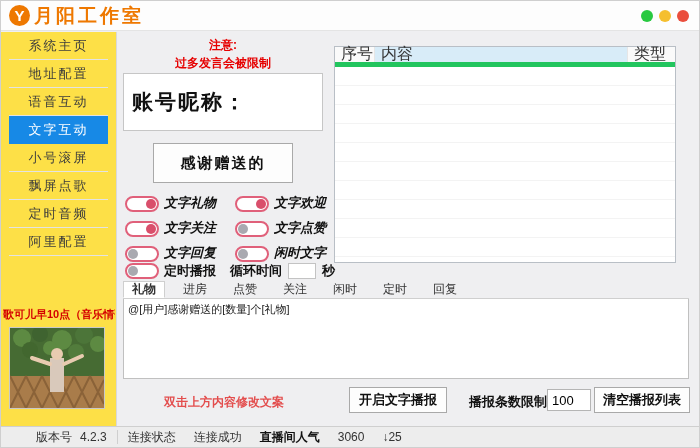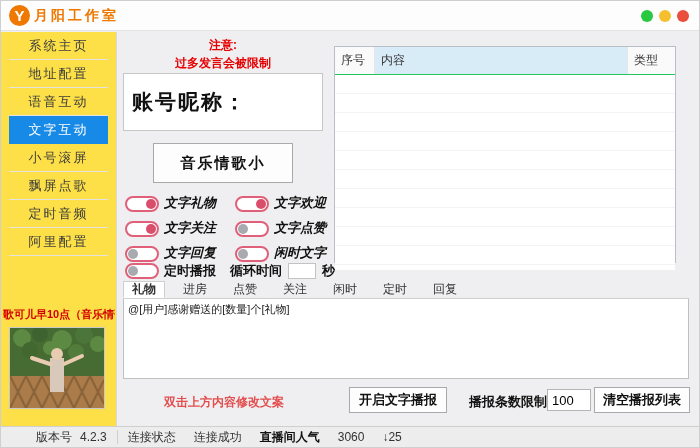--- a/index.html
+++ b/index.html
@@ -2,21 +2,21 @@
 <html><head>
 <meta charset="utf-8">
 <style>
   * { margin:0; padding:0; box-sizing:border-box; }
   html,body { width:700px; height:448px; font-family:"Liberation Sans", sans-serif; }
   .window { position:relative; width:700px; height:448px; background:#efeff1; overflow:hidden; border:1px solid #cfcfcf; }
 
   
   .titlebar { position:absolute; left:0; top:0; width:700px; height:30px; background:#fdfdfd; border-bottom:1px solid #e4e4e4; display:flex; align-items:center; }
   .app-icon { width:21px; height:21px; margin-left:8px; border-radius:50%; background:#ee7800; color:#fff; font-weight:bold; font-size:15px; display:flex; align-items:center; justify-content:center; }
-  .app-title { margin-left:4px; color:#ee7800; font-size:14px; font-weight:bold; letter-spacing:3px; }
+  .app-title { margin-left:4px; color:#ee7800; font-size:19px; font-weight:bold; letter-spacing:3px; }
   .traffic { position:absolute; top:9px; width:12px; height:12px; border-radius:50%; }
   .t-green { right:48px; background:#28c940; }
   .t-yellow { right:30px; background:#f5bf2f; }
   .t-red { right:12px; background:#ea4e3d; }
 
   
   .sidebar { position:absolute; left:0; top:31px; width:116px; height:395px; background:#fde047; border-right:1px solid #d9d9d9; }
   .side-item { height:28px; margin:0 8px; border-bottom:1px solid #e3e3e3; display:flex; align-items:center; justify-content:center; font-size:13px; color:#3c3c3c; letter-spacing:2px; cursor:pointer; }
   .side-item.on { background:#1789e6; color:#fff; font-weight:normal; border-bottom:1px solid #1789e6; }
 
@@ -39,21 +39,21 @@
   .toggle .knob { position:absolute; top:1px; left:1px; width:10px; height:10px; border-radius:50%; background:#a9a9b0; }
   .toggle.on .knob { left:auto; right:1px; background:#d94f6b; }
   .toggle-label { margin-left:5px; font-size:13px; font-weight:bold; color:#111; }
   .timer-row { position:absolute; left:124px; top:261px; display:flex; align-items:center; }
   .timer-label { margin-left:14px; font-size:13px; font-weight:bold; color:#111; }
   .timer-input { width:28px; height:16px; margin-left:6px; border:1px solid #c3c3c3; background:#fff; font-size:11px; padding:0 2px; }
   .timer-unit { margin-left:6px; font-size:13px; font-weight:bold; color:#111; }
 
   
   .btable { position:absolute; left:333px; top:45px; width:342px; height:217px; background:#fff; border:1px solid #b9bfc6; }
-  .btable-head { display:flex; height:28px; border-bottom:1px solid #22c55e; font-size:12px; color:#333; background:#fafafa; }
+  .btable-head { display:flex; height:20px; border-bottom:5px solid #22c55e; font-size:16px; color:#333; background:#fafafa; }
   .th { display:flex; align-items:center; padding-left:6px; border-right:1px solid #e6e6e6; }
   .th-idx { width:40px; }
   .th-content { width:253px; background:#d8ecf8; }
   .th-type { width:45px; border-right:none; }
   .btable-body { height:195px; background:repeating-linear-gradient(#ffffff 0 18px, #f3f3f3 18px 19px); }
 
   
   .tabs { position:absolute; left:122px; top:280px; width:566px; height:18px; display:flex; border-bottom:1px solid #cfcfcf; font-size:12px; color:#333; }
   .tab { padding:1px 8px; margin-right:10px; cursor:pointer; display:flex; align-items:center; }
   .tab.on { background:#fff; border:1px solid #cfcfcf; border-bottom:1px solid #fff; font-weight:bold; }
@@ -117,21 +117,21 @@
       <path d="M40 36 L22 30 M54 36 L72 28" stroke="#e8cbb0" stroke-width="4" stroke-linecap="round"></path>
     </svg>
   </div>
 
   <div class="notice1">注意:</div>
   <div class="notice2">过多发言会被限制</div>
 
   <div class="nick-box">
     <span class="nick-label">账号昵称：</span>
   </div>
-  <button class="login-btn">音乐情歌小</button>
+  <button class="login-btn">感谢赠送的</button>
 
   <div class="toggle-grid">
     <div class="toggle-item">
         <span class="toggle on">
           <span class="knob"></span>
         </span>
         <span class="toggle-label">文字礼物</span>
       </div>
     <div class="toggle-item">
         <span class="toggle on">

